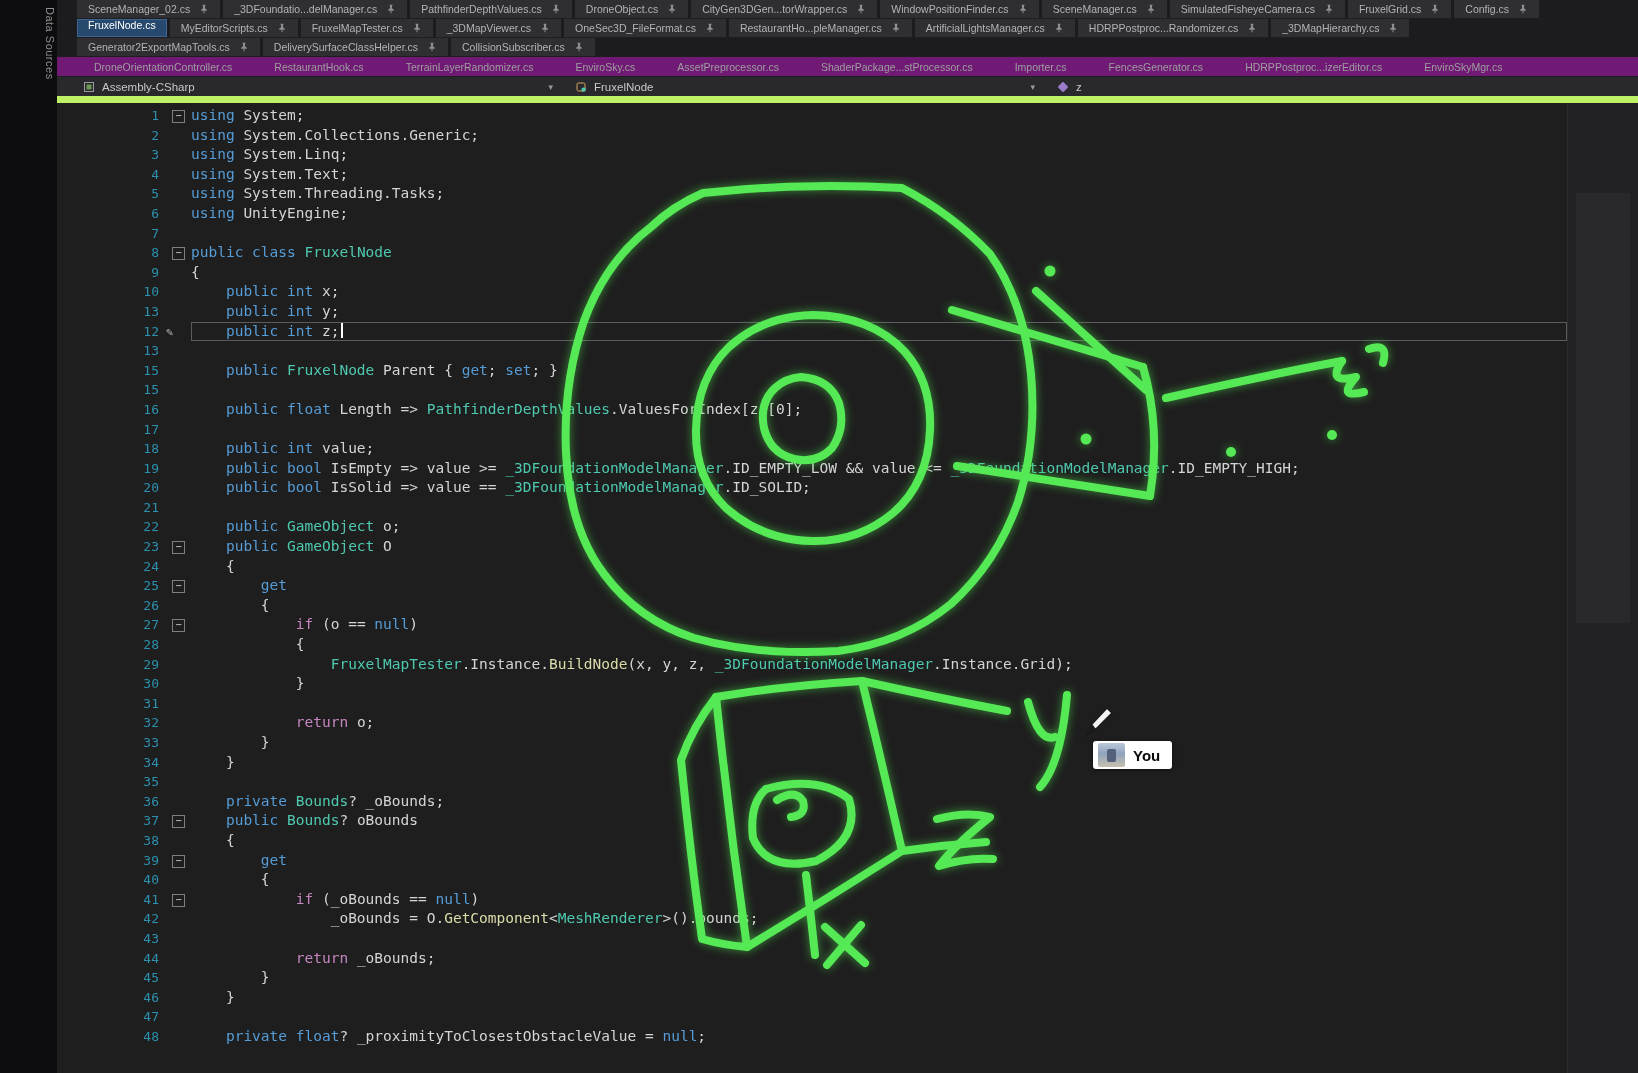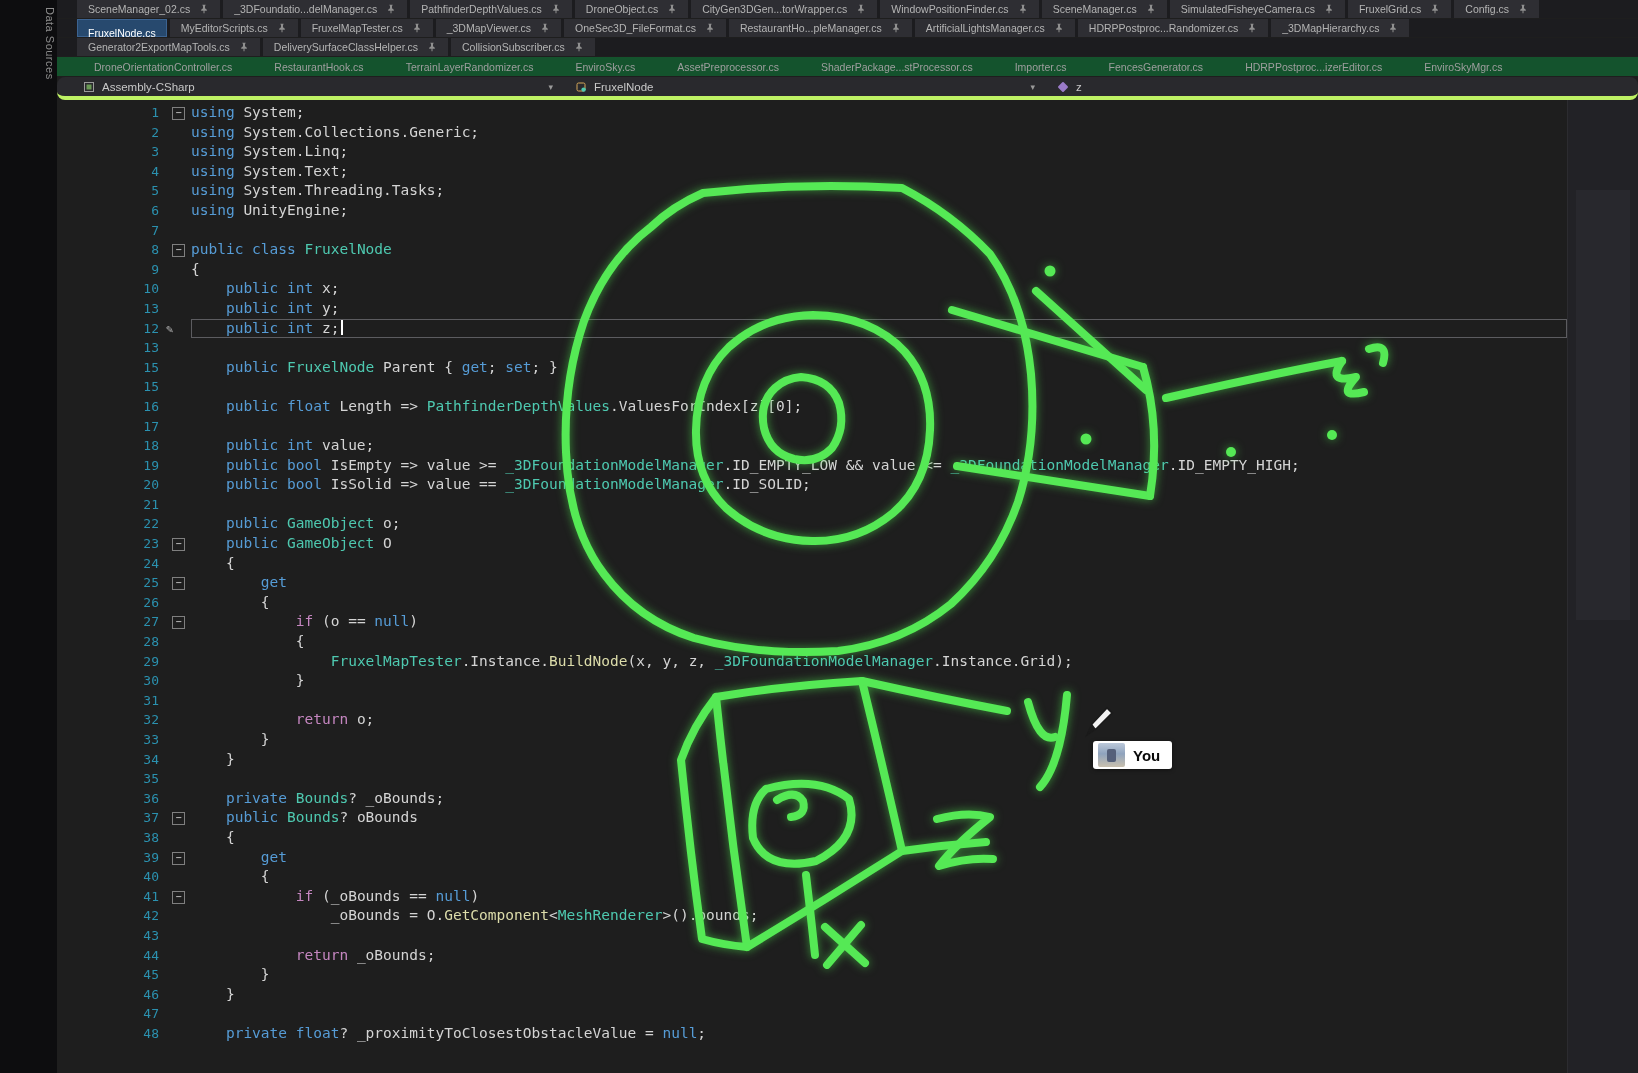--- a/index.html
+++ b/index.html
@@ -7,31 +7,31 @@
   #app{position:absolute;inset:0;display:flex;}
 
   
   .left-strip{width:57px;flex:none;background:#0d0d0f;position:relative;}
   .vlabel{position:absolute;top:7px;right:1px;writing-mode:vertical-rl;color:#8d8d8d;font-size:11px;letter-spacing:.5px;}
 
   .main{flex:1;display:flex;flex-direction:column;min-width:0;background:var(--c-editorbg);}
 
   
   .tab-row{height:18px;margin-bottom:1px;background:#1c1c1f;display:flex;align-items:stretch;padding-left:20px;overflow:hidden;flex:none;}
-  .tab-row.plain{height:19px;background:#14532d;}
-  .tab{display:flex;align-items:center;gap:9px;padding:8px 11px;margin-right:3px;background:#2e2e33;color:#b4b4b4;font-size:10.5px;white-space:nowrap;}
+  .tab-row.plain{height:19px;background:#701a75;}
+  .tab{display:flex;align-items:center;gap:9px;padding:0 11px;margin-right:3px;background:#2e2e33;color:#b4b4b4;font-size:10.5px;white-space:nowrap;}
   .tab-row.plain .tab{background:transparent;color:#9e9e9e;padding:0 17px;margin-right:8px;}
   .tab.active{background:var(--c-activetab);color:#ffffff;box-shadow:inset 0 0 0 1px #3c6391;flex-direction:column;}
   .pin{display:flex;align-items:center;}
   .pin svg{width:10px;height:10px;fill:#8f8f8f;}
   .tab.active .pin svg{fill:#f2f2f2;}
   .close{color:#f0f0f0;font-size:12px;line-height:10px;}
 
   
-  .navbar{height:19px;flex:none;background:#29292d;border-bottom:4px solid #bef264;display:flex;align-items:center;color:#c8c8c8;font-size:11.5px;border-radius:8px;}
+  .navbar{height:19px;flex:none;background:#29292d;border-bottom:7px solid #bef264;display:flex;align-items:center;color:#c8c8c8;font-size:11.5px;}
   .nav-sec{display:flex;align-items:center;gap:7px;height:100%;padding:0 10px 0 26px;}
   .nav-sec.s1{width:470px;}
   .nav-sec.s2{width:460px;padding-left:12px;}
   .nav-sec.s3{flex:1;padding-left:12px;}
   .chev{margin-left:auto;color:#9a9a9a;font-size:9px;}
 
   
   .editor{flex:1;display:flex;min-height:0;background:var(--c-editorbg);}
   .code-pane{flex:1;min-width:0;overflow:hidden;padding-top:3px;}
   .scrollzone{width:70px;flex:none;background:#222226;border-left:1px solid #2c2c30;position:relative;}

